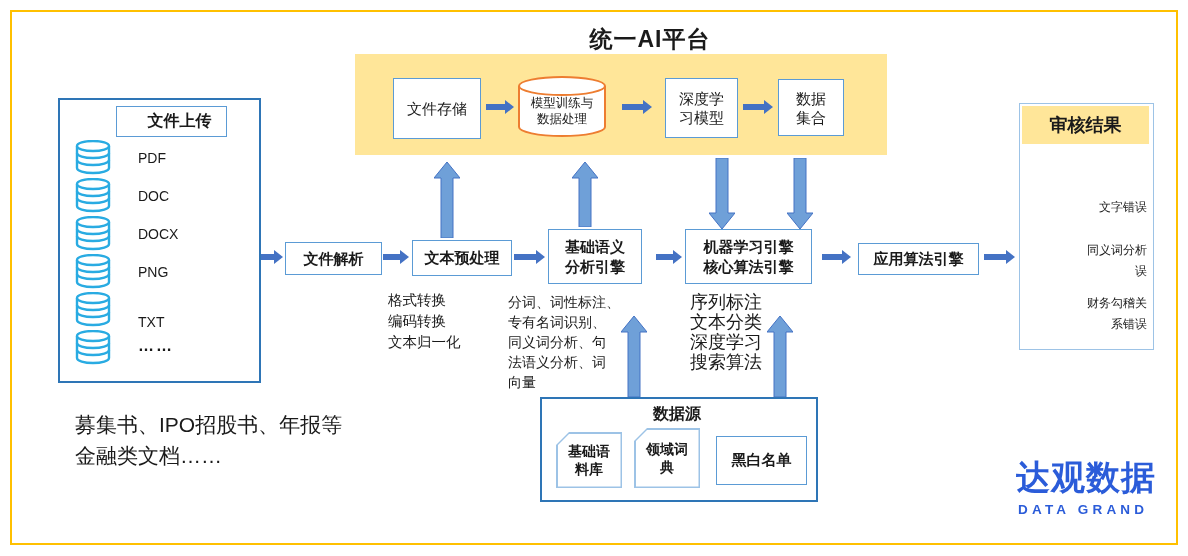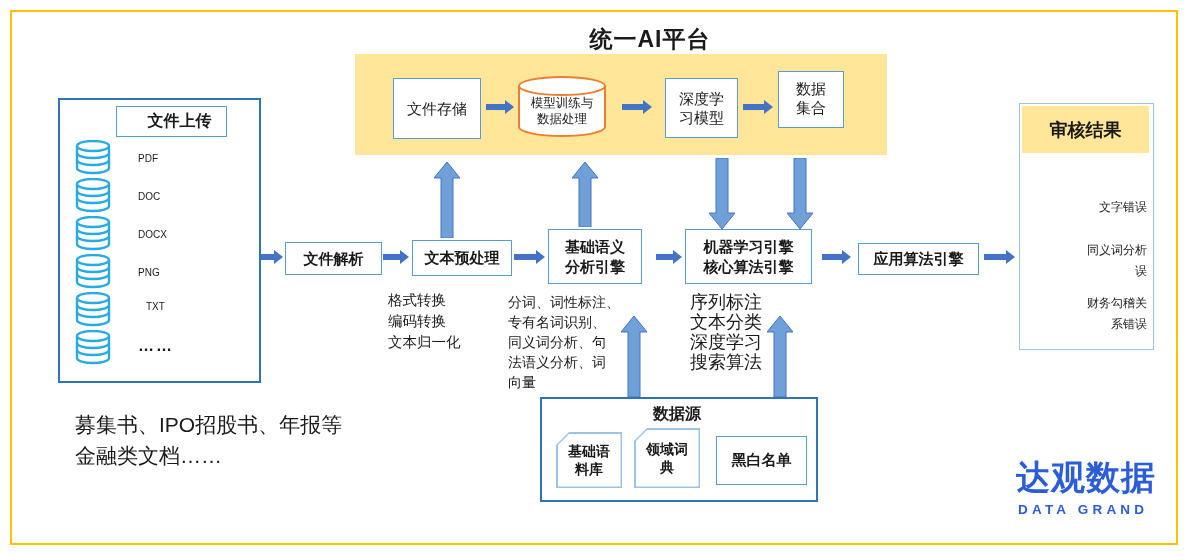--- a/index.html
+++ b/index.html
@@ -13,35 +13,35 @@
   .center{display:flex;align-items:center;justify-content:center;text-align:center;}
 
   
   .main-title{left:540px;top:25px;width:220px;height:28px;font-size:23px;font-weight:bold;letter-spacing:1px;}
 
   
   .banner{left:355px;top:54px;width:532px;height:101px;background:#FFE699;}
   .bbox{background:#fff;border:1.5px solid #5B9BD5;font-size:15px;line-height:19px;}
   .bbox1{left:393px;top:78px;width:86px;height:59px;}
   .bbox2{left:665px;top:78px;width:71px;height:58px;}
-  .bbox3{left:778px;top:71px;width:64px;height:55px;font-family:Liberation Mono, monospace;}
+  .bbox3{left:778px;top:79px;width:64px;height:55px;}
   .cyl{left:517px;top:75px;width:90px;height:64px;}
   .cyl-text{left:521px;top:90px;width:82px;height:42px;font-size:12.5px;line-height:16px;}
 
   
   .harrow{height:14px;}
   .harrow::before{content:"";position:absolute;left:0;top:4px;height:6px;right:8px;background:#4472C4;}
   .harrow::after{content:"";position:absolute;right:0;top:0;width:0;height:0;
     border-left:9px solid #4472C4;border-top:7px solid transparent;border-bottom:7px solid transparent;}
 
   
   .upload-panel{left:58px;top:98px;width:199px;height:281px;border:2px solid #2E75B6;background:#fff;}
   .upload-title{left:116px;top:106px;width:93px;height:29px;border:1.5px solid #5B9BD5;font-size:16px;font-weight:bold;background:#fff;padding-left:16px;}
   .db-icon{width:38px;height:35px;}
-  .db-label{left:138px;width:90px;height:20px;font-size:10px;display:flex;align-items:center;}
+  .db-label{left:138px;width:90px;height:20px;font-size:14px;display:flex;align-items:center;}
   .dots{font-weight:bold;letter-spacing:2px;font-size:16px;}
 
   
   .fbox{background:#fff;border:1.5px solid #5B9BD5;font-weight:bold;font-size:15px;line-height:20px;}
   .f1{left:285px;top:242px;width:95px;height:31px;}
   .f2{left:412px;top:240px;width:98px;height:34px;}
   .f3{left:548px;top:229px;width:92px;height:53px;}
   .f4{left:685px;top:229px;width:125px;height:53px;}
   .f5{left:858px;top:243px;width:119px;height:30px;}
 
@@ -58,21 +58,21 @@
   .card-inner{position:absolute;left:1.5px;top:1.5px;right:1.5px;bottom:1.5px;
     clip-path:polygon(12px 0,100% 0,100% 100%,0 100%,0 12px);background:#fff;
     display:flex;align-items:center;justify-content:center;text-align:center;
     font-weight:bold;font-size:14px;line-height:18px;}
   .card1{left:556px;top:432px;width:66px;height:56px;}
   .card2{left:634px;top:428px;width:66px;height:60px;}
   .card3{left:716px;top:436px;width:89px;height:47px;border:1.5px solid #5B9BD5;background:#fff;font-weight:bold;font-size:15px;}
 
   
   .result-panel{left:1019px;top:103px;width:133px;height:245px;border:1.5px solid #9DC3E6;background:#fff;}
-  .result-header{left:1022px;top:106px;width:127px;height:47px;background:#FFE699;font-size:18px;font-weight:bold;}
+  .result-header{left:1022px;top:106px;width:127px;height:38px;background:#FFE699;font-size:18px;font-weight:bold;}
   .result-item{left:1024px;width:123px;font-size:12px;line-height:21px;text-align:right;}
   .ri1{top:197px;}
   .ri2{top:240px;}
   .ri3{top:293px;}
 
   
   .caption{left:75px;top:409px;width:340px;font-size:21px;line-height:31px;}
   .logo-cn{left:1016px;top:458px;width:146px;height:40px;font-size:34px;font-weight:bold;color:#2B5CD9;letter-spacing:1px;display:flex;align-items:center;}
   .logo-en{left:1018px;top:502px;width:146px;font-size:13.5px;font-weight:bold;color:#2B5CD9;letter-spacing:4.2px;}
 
@@ -151,21 +151,21 @@
   <svg class="abs db-icon" style="left:74px;top:330px;" viewBox="0 0 38 35">
     <path d="M3 6 L3 28 A16 5 0 0 0 35 28 L35 6" fill="#fff" stroke="#29ABE2" stroke-width="2.4"></path>
     <path d="M3 13 A16 5 0 0 0 35 13 M3 20 A16 5 0 0 0 35 20" fill="none" stroke="#29ABE2" stroke-width="2.4"></path>
     <ellipse cx="19" cy="6" rx="16" ry="5" fill="#fff" stroke="#29ABE2" stroke-width="2.4"></ellipse>
   </svg>
 
   <div class="abs db-label" style="top:148px;" data-bind="upload_panel.items.0">PDF</div>
   <div class="abs db-label" style="top:186px;" data-bind="upload_panel.items.1">DOC</div>
   <div class="abs db-label" style="top:224px;" data-bind="upload_panel.items.2">DOCX</div>
   <div class="abs db-label" style="top:262px;" data-bind="upload_panel.items.3">PNG</div>
-  <div class="abs db-label" style="top:296px;margin-left:8px;" data-bind="upload_panel.items.4">TXT</div>
+  <div class="abs db-label" style="top:312px;" data-bind="upload_panel.items.4">TXT</div>
   <div class="abs db-label dots" style="top:336px;" data-bind="upload_panel.items.5">……</div>
 
   <div class="abs harrow" style="left:261px;top:250px;width:22px;"></div>
   <div class="abs center fbox f1" data-bind="flow.parse">文件解析</div>
   <div class="abs harrow" style="left:383px;top:250px;width:26px;"></div>
   <div class="abs center fbox f2" data-bind="flow.preprocess">文本预处理</div>
   <div class="abs harrow" style="left:514px;top:250px;width:31px;"></div>
   <div class="abs center fbox f3" data-bind="flow.semantic">基础语义
 分析引擎</div>
   <div class="abs harrow" style="left:656px;top:250px;width:26px;"></div>

